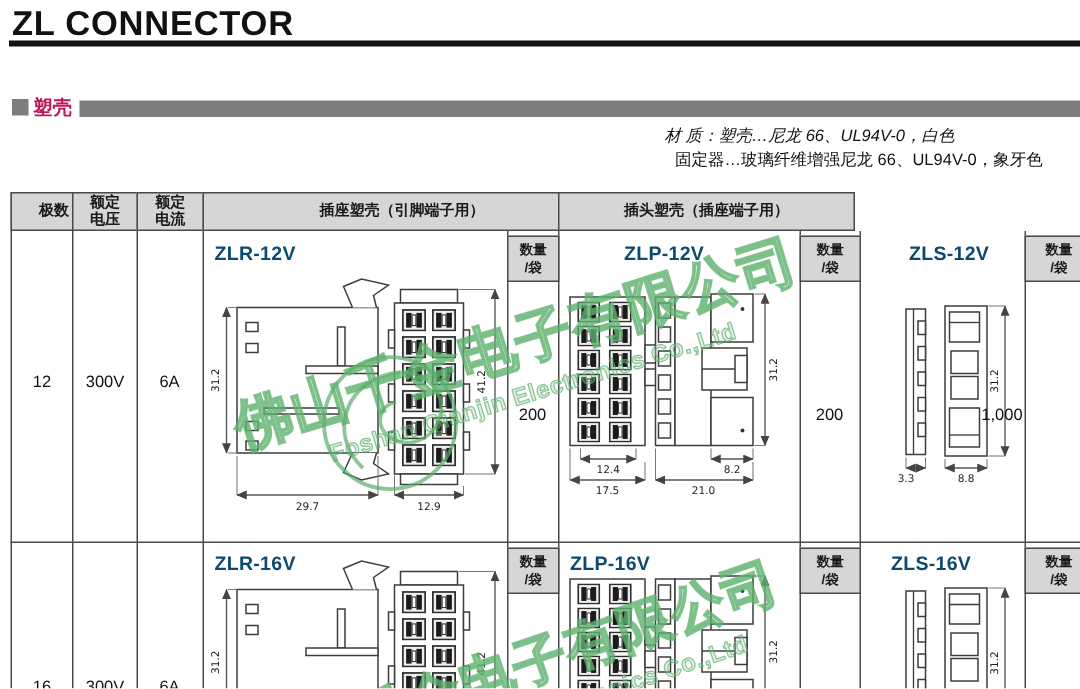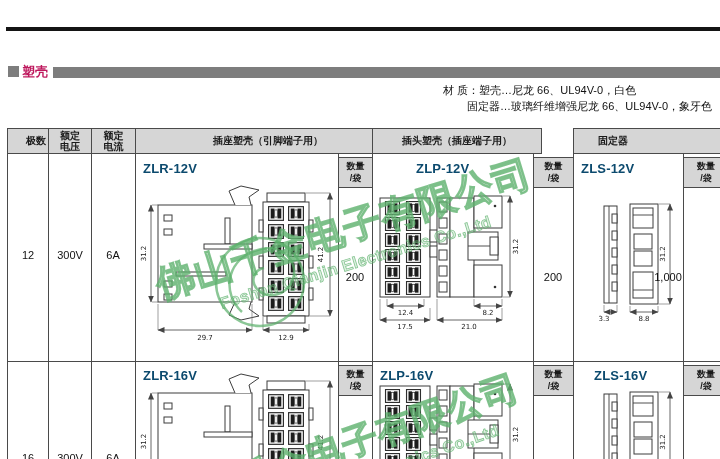--- a/index.html
+++ b/index.html
@@ -7,22 +7,22 @@
         font-family:"Liberation Sans","DejaVu Sans",sans-serif;color:#111;}
   
   .title{position:absolute;left:8px;top:2px;font-size:23px;font-weight:bold;letter-spacing:.5px;color:#111;}
   .title-rule{position:absolute;left:6px;top:27px;width:714px;height:4px;background:#141414;}
   
   .sq{position:absolute;left:8px;top:66px;width:11px;height:11px;background:#7d7d7d;}
   .section-label{position:absolute;left:22px;top:63px;font-size:13px;font-weight:bold;color:#be185d;}
   .section-bar{position:absolute;left:53px;top:67px;width:667px;height:11px;background:#7d7d7d;}
   
   .mat{position:absolute;font-size:11px;color:#111;white-space:nowrap;}
-  .mat1{left:443px;top:83px;}
-  .mat2{left:467px;top:99px;}
+  .mat1{left:443px;top:83px;font-style:italic;}
+  .mat2{left:450px;top:99px;}
   
   .hcell{position:absolute;top:128px;height:26px;background:#d6d6d6;border:1px solid #4a4a4a;
          box-sizing:border-box;display:flex;align-items:center;justify-content:center;
          font-size:10px;font-weight:bold;line-height:1.12;text-align:center;color:#1a1a1a;z-index:3;}
   .vline{position:absolute;width:1px;background:#4a4a4a;z-index:1;}
   .hline{position:absolute;height:1px;background:#4a4a4a;z-index:1;}
   .qtybox{position:absolute;background:#d6d6d6;border:1px solid #4a4a4a;box-sizing:border-box;
           display:flex;flex-direction:column;align-items:center;justify-content:center;
           font-size:9px;font-weight:bold;line-height:1.25;z-index:3;color:#1a1a1a;}
   .part{position:absolute;font-size:13px;font-weight:bold;letter-spacing:.2px;z-index:3;color:#0c4a6e;}
@@ -56,39 +56,39 @@
       </marker>
       <symbol id="pin" viewBox="0 0 14 13">
         <rect x="0.5" y="0.5" width="13" height="12" fill="#efefef" stroke="#2e2e2e"></rect>
         <rect x="2.4" y="2.2" width="3.2" height="8.6" fill="#1c1c1c"></rect>
         <rect x="8.4" y="2.2" width="3.2" height="8.6" fill="#1c1c1c"></rect>
         <rect x="5.9" y="3.4" width="2.2" height="6.2" fill="#fff" stroke="#2e2e2e" stroke-width="0.6"></rect>
       </symbol>
     </defs>
   </svg>
 
+  <div class="title">ZL CONNECTOR</div>
   <div class="title-rule"></div>
   <div class="sq"></div>
   <div class="section-label">塑壳</div>
   <div class="section-bar"></div>
   <div class="mat mat1">材 质：塑壳…尼龙 66、UL94V-0，白色</div>
   <div class="mat mat2">固定器…玻璃纤维增强尼龙 66、UL94V-0，象牙色</div>
 
   <div class="hcell" style="left:7px;width:58px;">极数</div>
   <div class="hcell" style="left:48px;width:44px;flex-direction:column;">
     <span>额定</span>
     <span>电压</span>
   </div>
   <div class="hcell" style="left:91px;width:45px;flex-direction:column;">
     <span>额定</span>
     <span>电流</span>
   </div>
   <div class="hcell" style="left:135px;width:266px;">插座塑壳（引脚端子用）</div>
-  <div class="hcell" style="left:372px;width:170px;text-align:right;">插头塑壳（插座端子用）</div>
-  <div class="hcell" style="left:573px;width:147px;border-right:none;padding-right:68px;box-sizing:border-box;">固定器</div>
+  <div class="hcell" style="left:372px;width:198px;text-align:right;">插头塑壳（插座端子用）</div>
 
   <div class="vline" style="left:7px;top:128px;height:331px;"></div>
   <div class="vline" style="left:48px;top:154px;height:305px;"></div>
   <div class="vline" style="left:91px;top:154px;height:305px;"></div>
   <div class="vline" style="left:135px;top:154px;height:305px;"></div>
   <div class="vline" style="left:338px;top:154px;height:305px;"></div>
   <div class="vline" style="left:372px;top:154px;height:305px;"></div>
   <div class="vline" style="left:533px;top:154px;height:305px;"></div>
   <div class="vline" style="left:573px;top:154px;height:305px;"></div>
   <div class="vline" style="left:683px;top:154px;height:305px;"></div>
@@ -106,21 +106,21 @@
     <span>数量</span>
     <span>/袋</span>
   </div>
 
   <div class="val" style="left:28px;top:249px;">12</div>
   <div class="val" style="left:70px;top:249px;">300V</div>
   <div class="val" style="left:113px;top:249px;">6A</div>
 
   <div class="part" style="left:143px;top:161px;">ZLR-12V</div>
   <div class="part" style="left:380px;top:161px;margin-left:36px;">ZLP-12V</div>
-  <div class="part" style="left:581px;top:161px;">ZLS-12V</div>
+  <div class="part" style="left:606px;top:161px;">ZLS-12V</div>
 
   <div class="qty" style="left:355px;top:271px;">200</div>
   <div class="qty" style="left:553px;top:271px;">200</div>
   <div class="qty" style="left:668px;top:271px;">1,000</div>
 
   <svg class="drw" style="left:138px;top:184px;" width="200" height="172">
     <g id="g-zlr">
       <rect x="20" y="21" width="94" height="97" class="ln"></rect>
       <path d="M97,21 L91,7 L103,2 L121,6 L111,13 L113,21" class="ln"></path>
       <path d="M97,118 L91,131 L103,136 L121,132 L111,125 L113,118" class="ln"></path>

